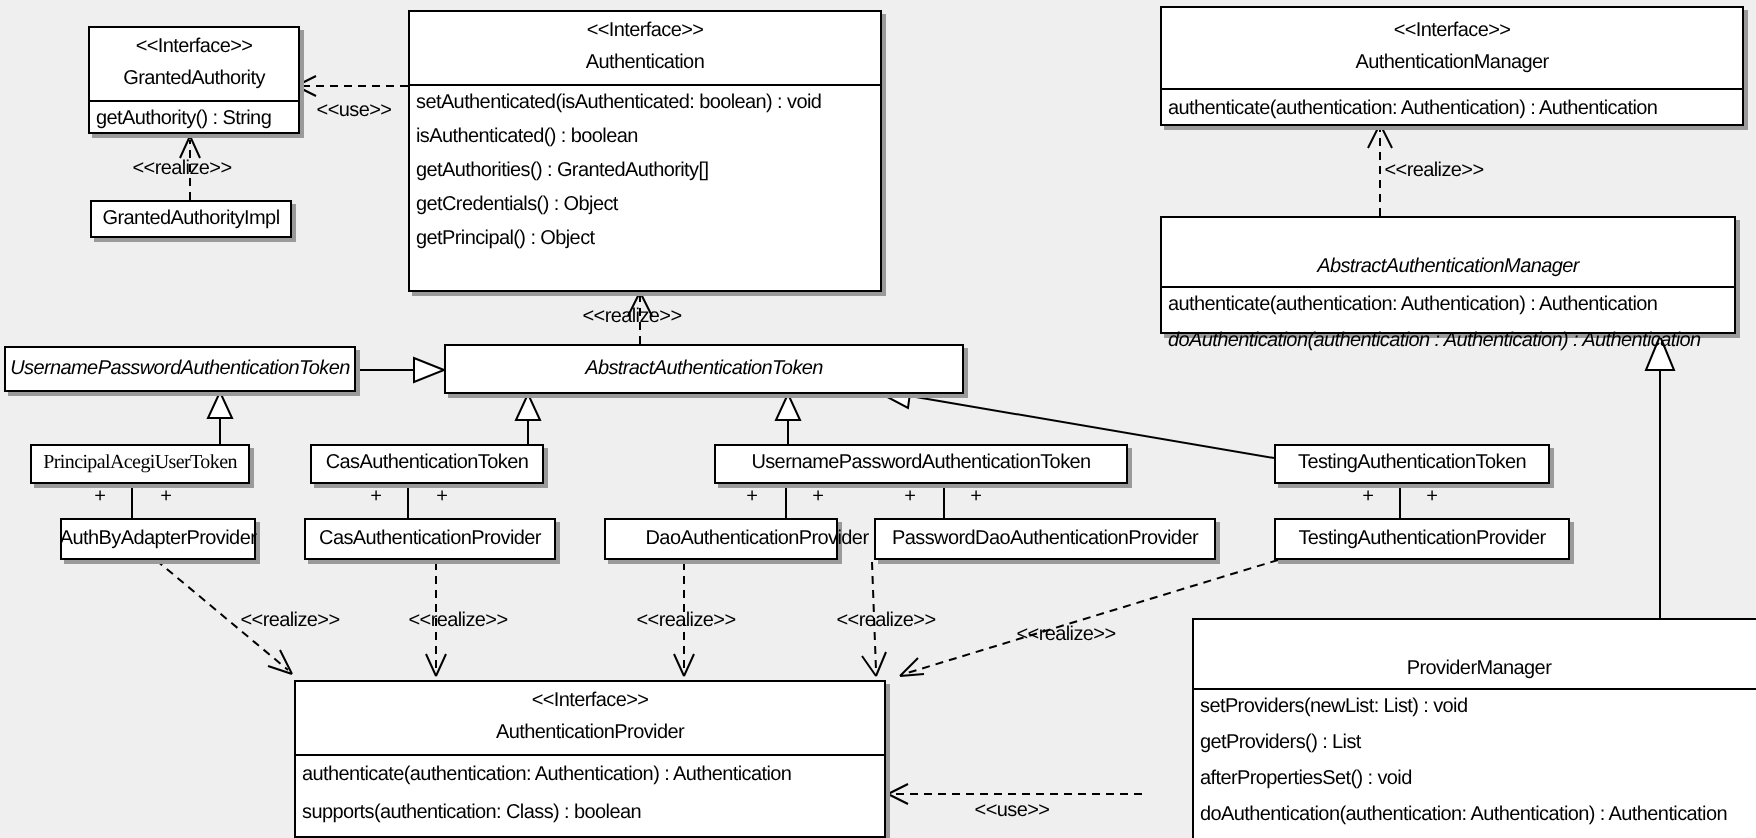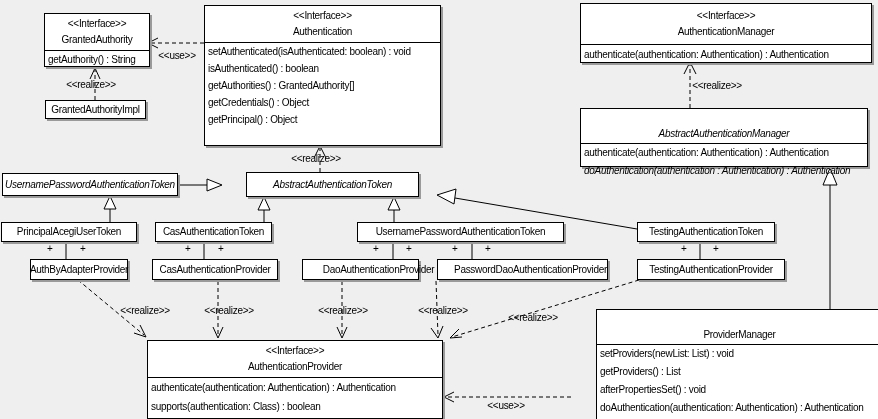--- a/index.html
+++ b/index.html
@@ -170,25 +170,25 @@
   <div class="methods">
     <div class="m">authenticate(authentication: Authentication) : Authentication</div>
     <div class="m it">doAuthentication(authentication : Authentication) : Authentication</div>
   </div>
 </div>
 
 <div class="box single" style="left:2px;top:173px;width:176px;height:23px;">
   <span class="cname it">UsernamePasswordAuthenticationToken</span>
 </div>
 
-<div class="box single" style="left:222px;top:172px;width:173px;height:25px;margin-left:24px;">
+<div class="box single" style="left:222px;top:172px;width:260px;height:25px;">
   <span class="cname it">AbstractAuthenticationToken</span>
 </div>
 
-<div class="box single" style="left:1px;top:222px;width:136px;height:20px;">
+<div class="box single" style="left:15px;top:222px;width:110px;height:20px;font-family:Liberation Serif, serif;">
   <span class="cname">PrincipalAcegiUserToken</span>
 </div>
 
 <div class="box single" style="left:155px;top:222px;width:117px;height:20px;">
   <span class="cname">CasAuthenticationToken</span>
 </div>
 
 <div class="box single" style="left:357px;top:222px;width:207px;height:20px;">
   <span class="cname">UsernamePasswordAuthenticationToken</span>
 </div>
@@ -202,21 +202,21 @@
 </div>
 
 <div class="box single" style="left:152px;top:259px;width:126px;height:21px;">
   <span class="cname">CasAuthenticationProvider</span>
 </div>
 
 <div class="box single" style="left:302px;top:259px;width:117px;height:21px;padding-left:36px;">
   <span class="cname">DaoAuthenticationProvider</span>
 </div>
 
-<div class="box single" style="left:437px;top:259px;width:171px;height:21px;justify-content:flex-end;">
+<div class="box single" style="left:437px;top:259px;width:171px;height:21px;">
   <span class="cname">PasswordDaoAuthenticationProvider</span>
 </div>
 
 <div class="box single" style="left:637px;top:259px;width:148px;height:21px;">
   <span class="cname">TestingAuthenticationProvider</span>
 </div>
 
 <div class="box lh19" style="left:147px;top:340px;width:296px;height:79px;">
   <div class="title">
     <span class="stereo">&lt;&lt;Interface&gt;&gt;</span>

